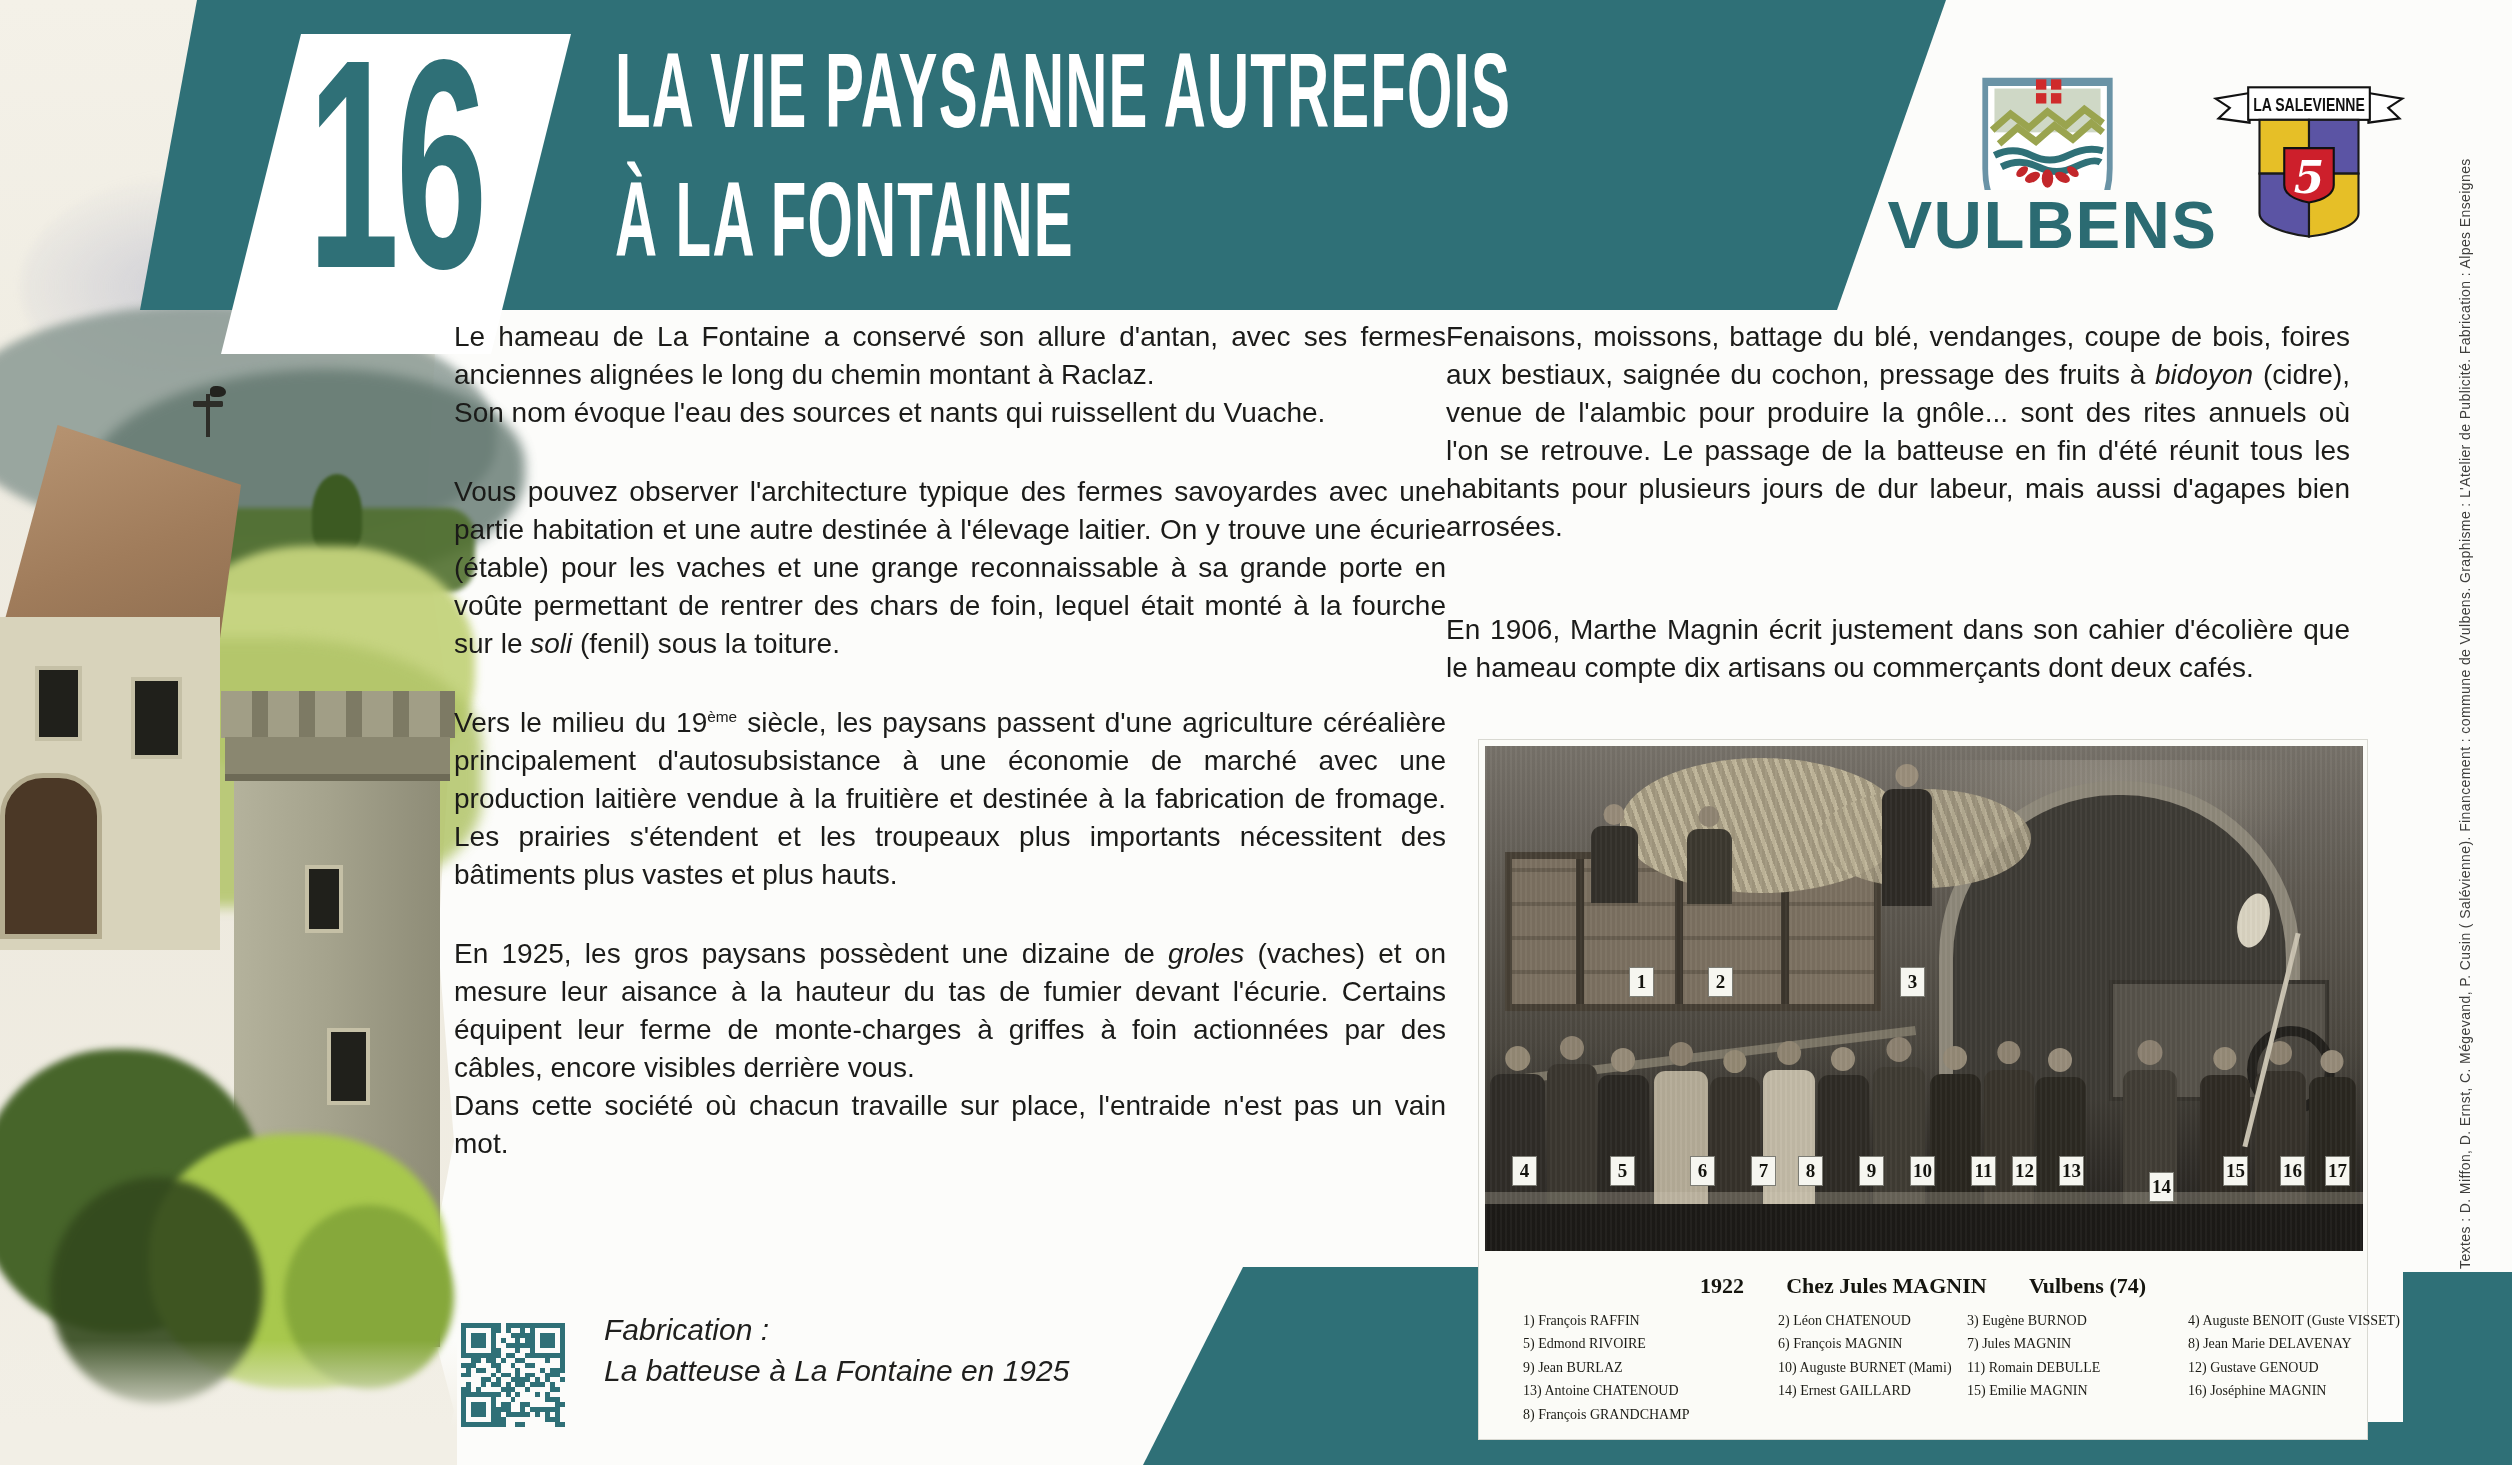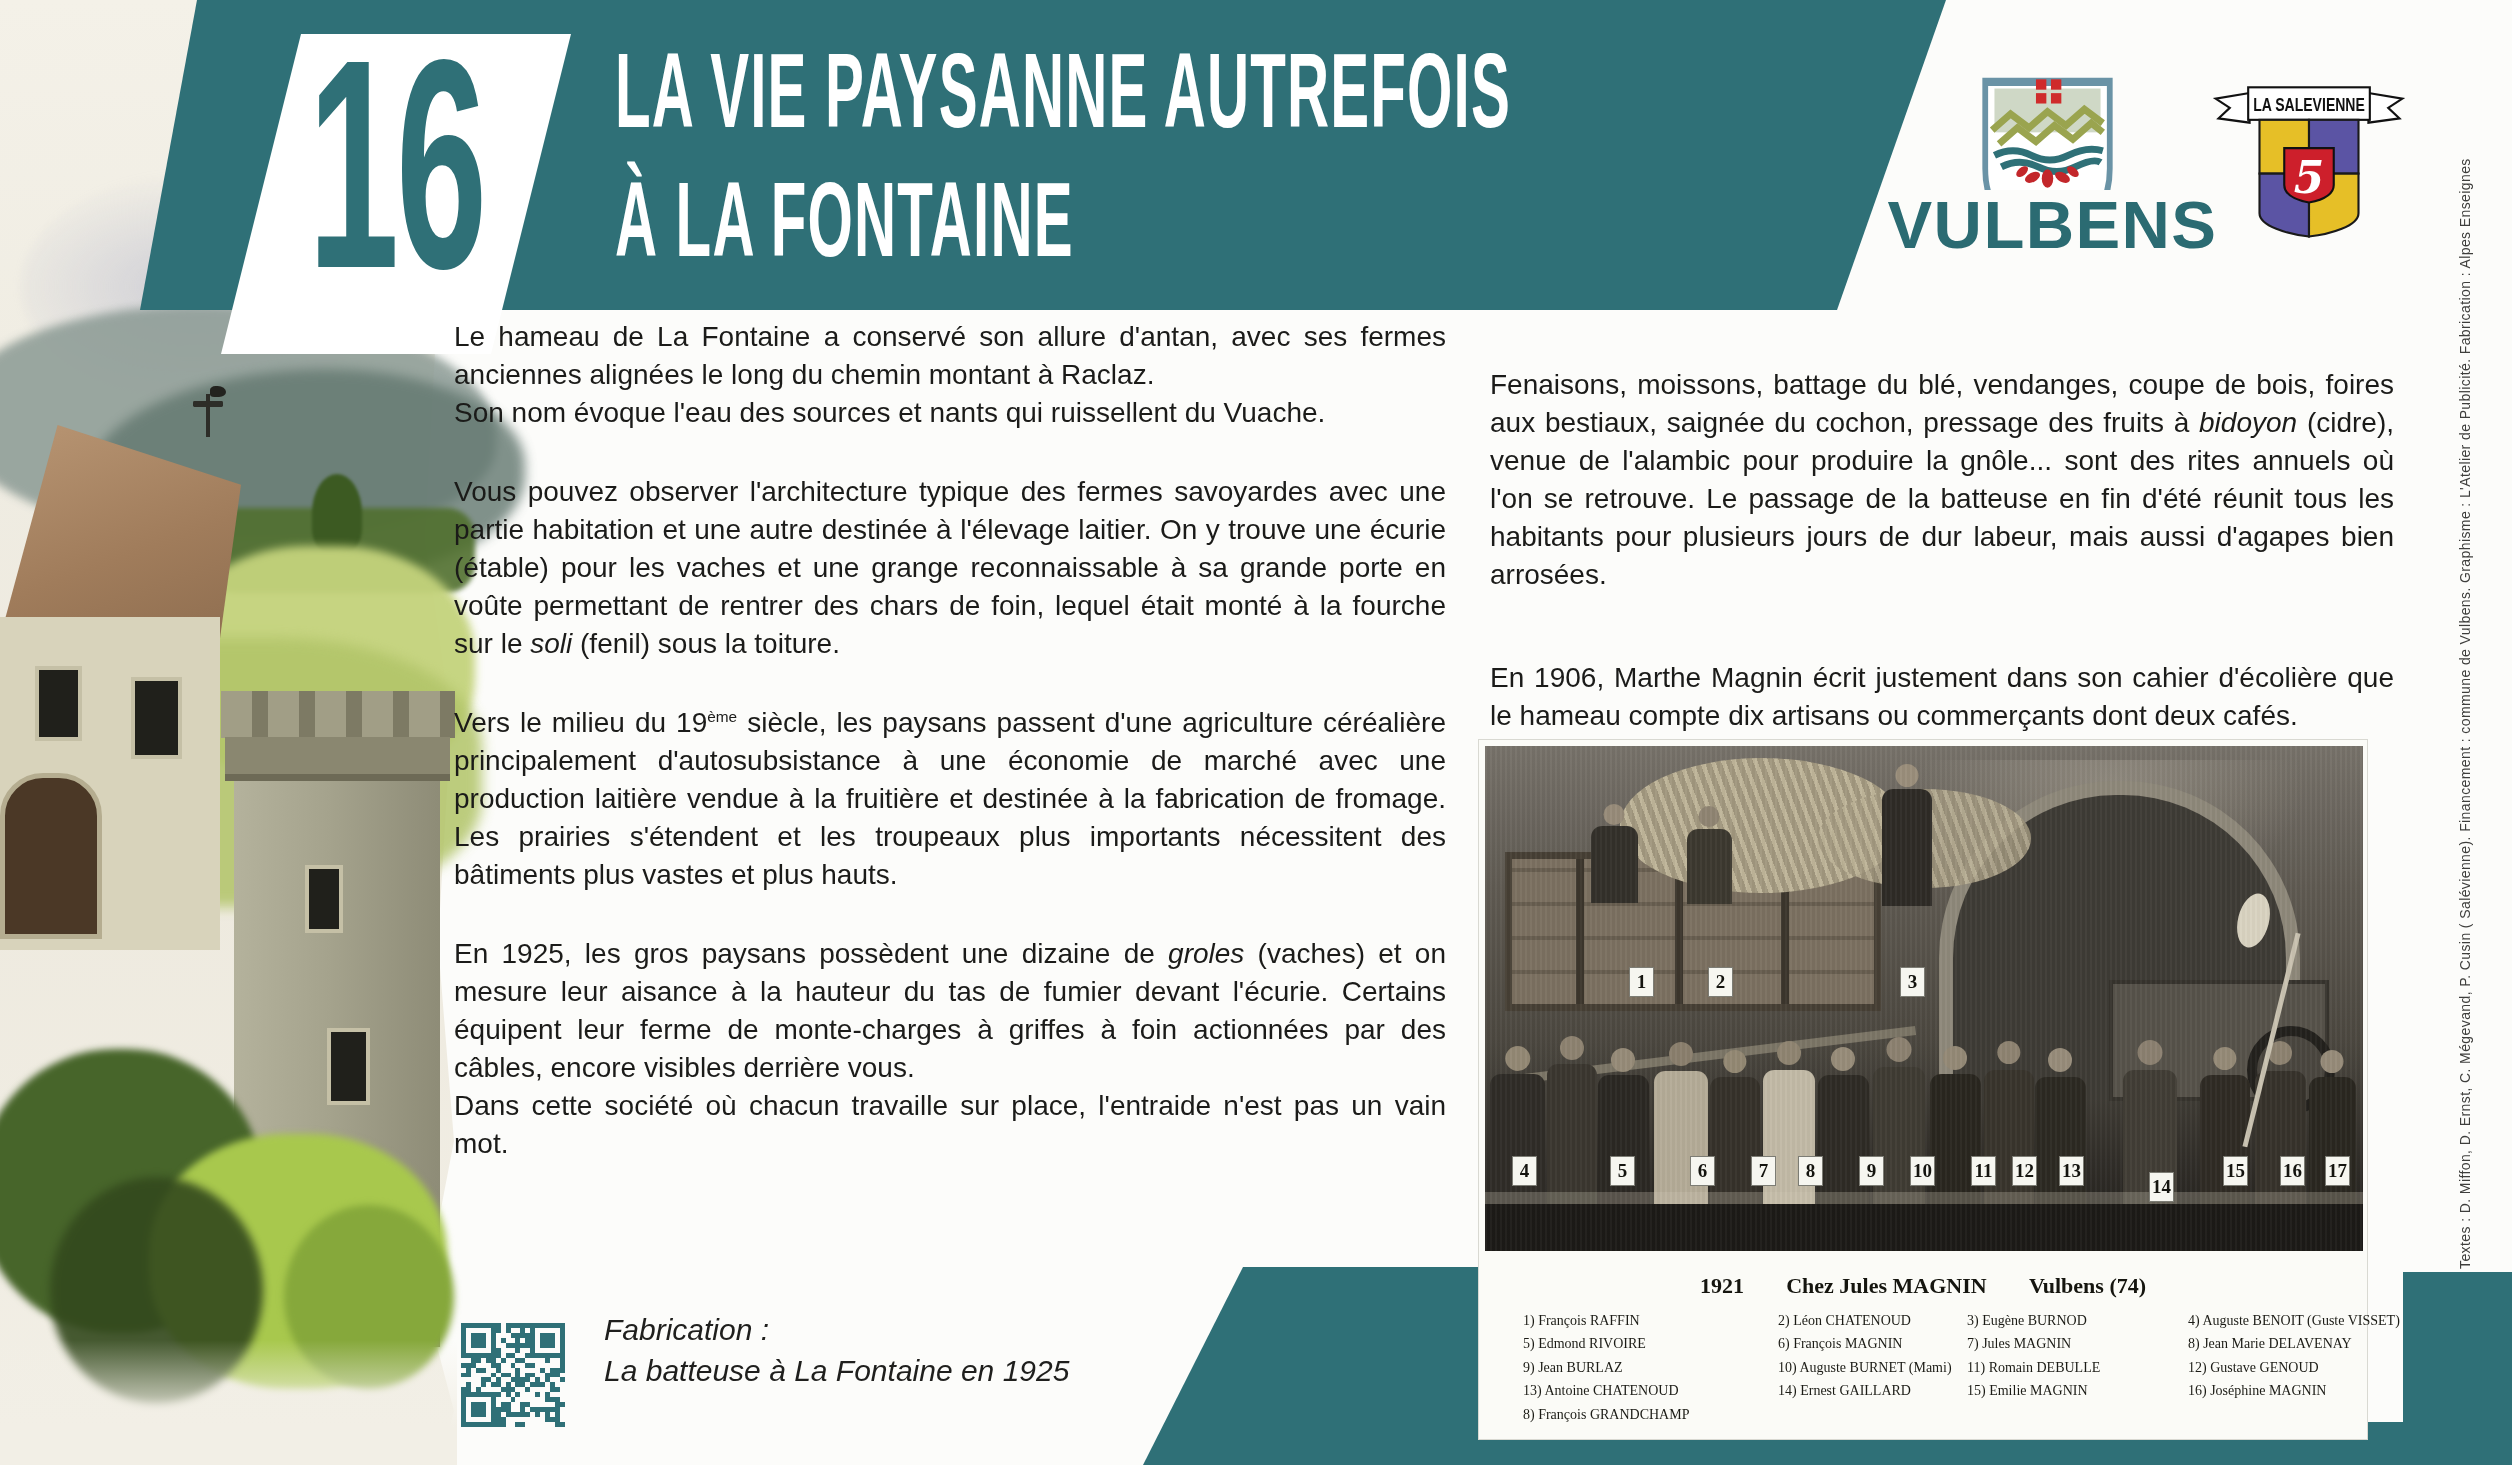--- a/index.html
+++ b/index.html
@@ -75,21 +75,21 @@
   .vulbens-word{left:1886px;top:186px;width:333px;text-align:center;z-index:5;
      color:#2b6b72;font-weight:bold;font-size:67px;letter-spacing:1.4px;}
   .salev-logo{left:2210px;top:77px;z-index:5;}
 
   
   .col{z-index:4;color:#1b1b19;font-size:28px;line-height:38px;text-align:justify;
      font-stretch:condensed;}
   .col p{margin:0 0 41px 0;}
   .col p:last-child{margin-bottom:0;}
   .col-left{left:454px;top:318px;width:992px;}
-  .col-right{left:1490px;top:318px;width:904px;margin-top:48px;}
+  .col-right{left:1446px;top:318px;width:904px;}
   .col-right p{margin-bottom:65px;}
   .it{font-style:italic;}
   .sup{vertical-align:super;font-size:55%;line-height:0;}
 
   
   .qr{left:461px;top:1323px;width:104px;height:104px;z-index:4;display:grid;
       grid-template-columns:repeat(21,1fr);grid-template-rows:repeat(21,1fr);}
   .qm{background:transparent;}
   .qm.on{background:#2f7077;}
   .illu{left:604px;top:1309px;z-index:4;color:#1f1f1d;font-size:30px;line-height:41px;font-style:italic;}
@@ -817,21 +817,21 @@
           <div class="tag">12</div>
           <div class="tag">13</div>
           <div class="tag">14</div>
           <div class="tag">15</div>
           <div class="tag">16</div>
           <div class="tag">17</div>
         </div>
     </div>
 
     <div class="ph-caption">
-      <span>1921</span>
+      <span>1922</span>
       <span>Chez Jules MAGNIN</span>
       <span>Vulbens (74)</span>
     </div>
     <div class="names nc1">
         <div>1) François RAFFIN</div>
         <div>5) Edmond RIVOIRE</div>
         <div>9) Jean BURLAZ</div>
         <div>13) Antoine CHATENOUD</div>
         <div>8) François GRANDCHAMP</div>
       </div>

